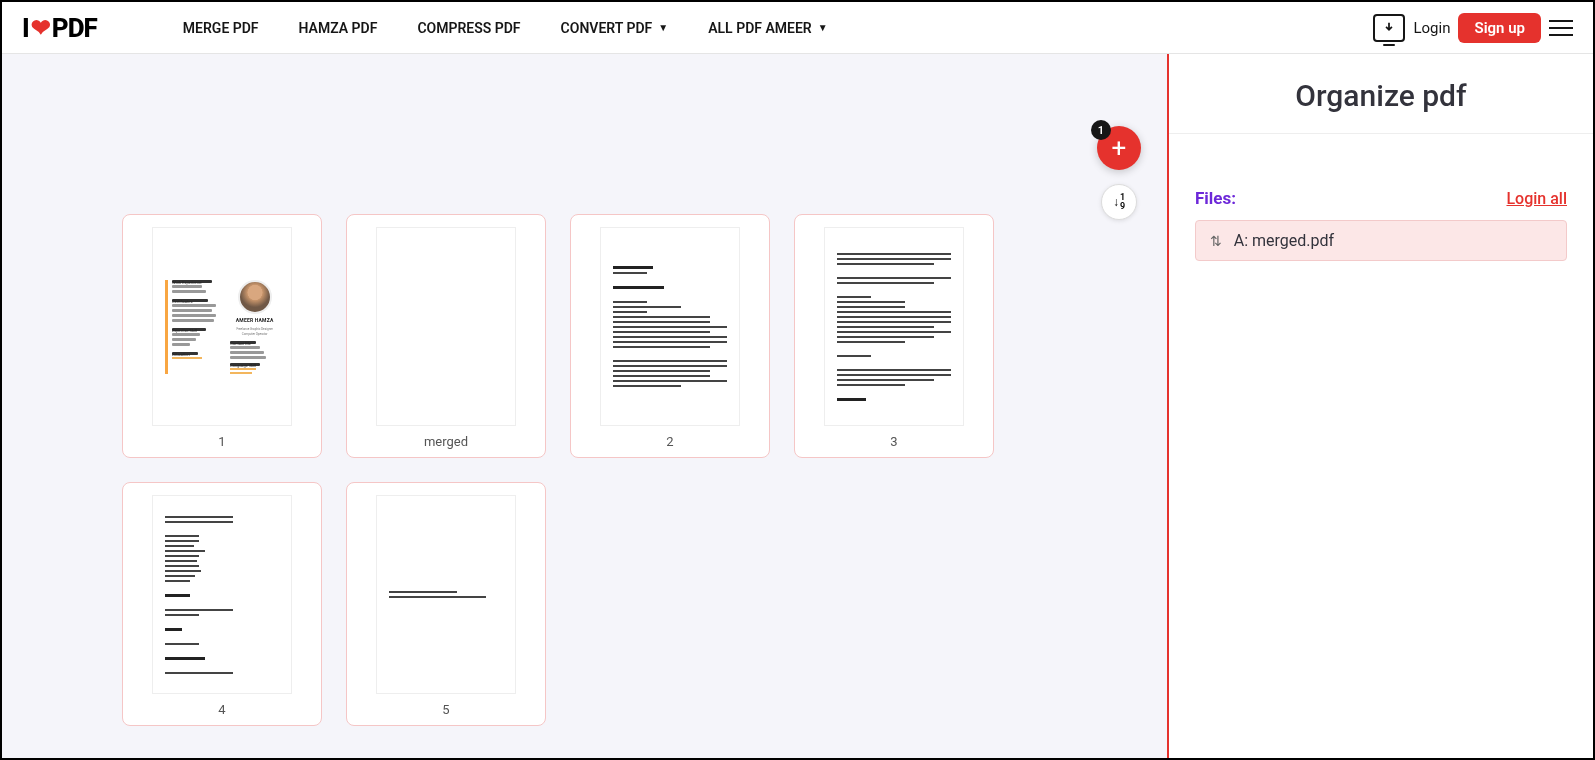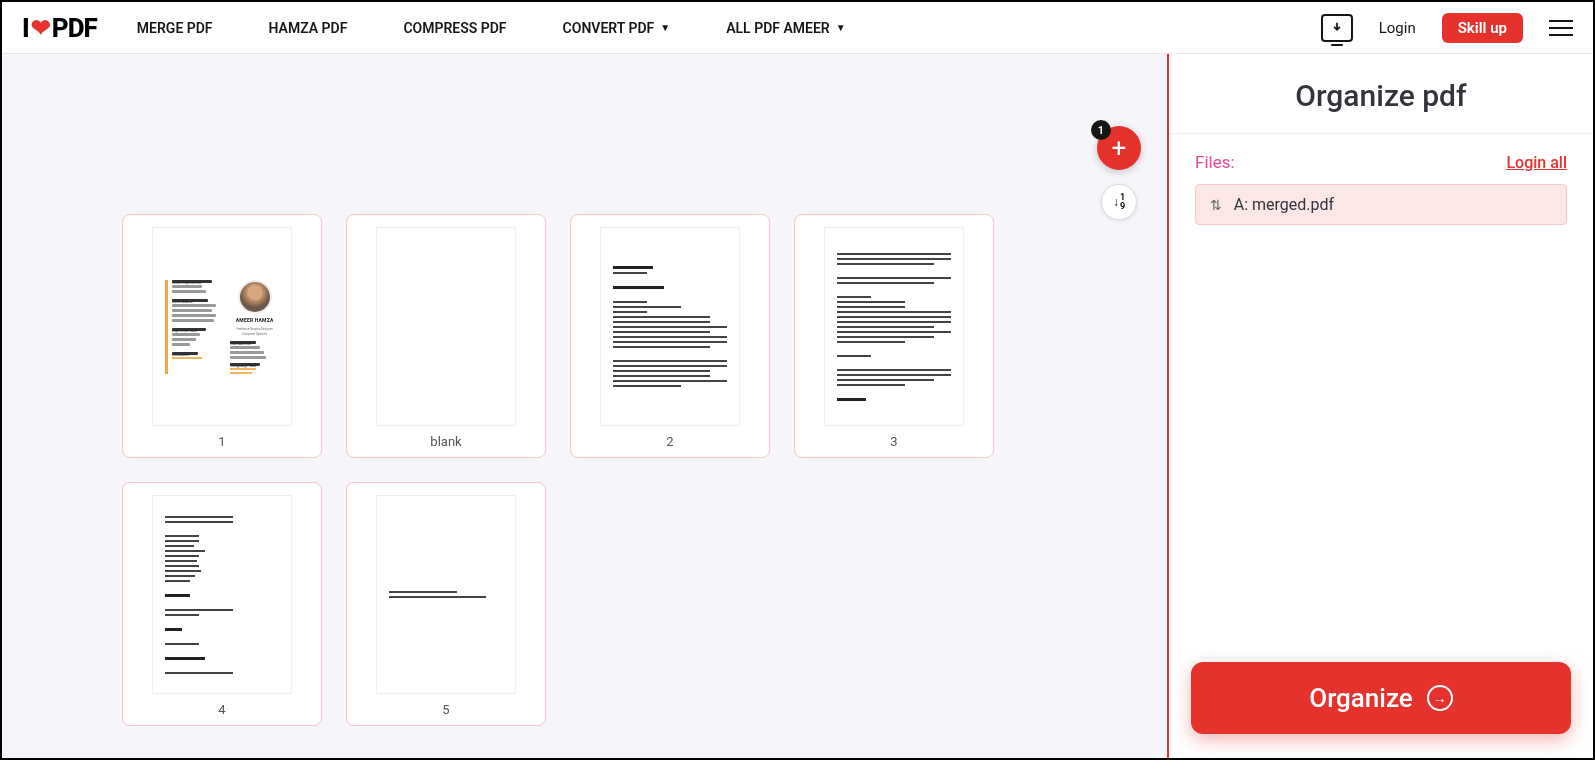--- a/index.html
+++ b/index.html
@@ -2,24 +2,24 @@
 <html><head>
   <meta charset="utf-8">
   <style>
     * { margin: 0; padding: 0; box-sizing: border-box; }
     body { font-family: -apple-system, BlinkMacSystemFont, "Segoe UI", Roboto, Arial, sans-serif; background: #fff; width: 1595px; height: 760px; overflow: hidden; border: 2px solid #000; }
     
     
     .header { display: flex; align-items: center; height: 52px; border-bottom: 1px solid #e5e5e5; padding: 0 20px; }
     .logo { display: flex; align-items: center; font-weight: 800; font-size: 26px; letter-spacing: -1px; margin-right: 40px; }
     .logo .heart { color: #e5322d; font-size: 24px; margin: 0 2px; }
-    .nav { display: flex; gap: 56px; }
+    .nav { display: flex; gap: 40px; margin-left: 46px; }
     .nav-item { font-size: 14px; font-weight: 600; color: #161616; text-decoration: none; cursor: pointer; display: flex; align-items: center; gap: 6px; }
     .nav-item .caret { font-size: 10px; }
-    .header-right { margin-left: auto; display: flex; align-items: center; gap: 26px; }
+    .header-right { margin-left: auto; display: flex; align-items: center; gap: 8px; }
     .download-icon { width: 32px; height: 28px; border: 2px solid #161616; border-radius: 4px; display: flex; align-items: center; justify-content: center; cursor: pointer; position: relative; }
     .download-icon:after { content: ""; position: absolute; bottom: -6px; left: 50%; transform: translateX(-50%); width: 12px; height: 2px; background: #161616; border-radius: 1px; }
     .login { font-size: 15px; color: #161616; cursor: pointer; }
     .signup { background: #e5322d; color: #fff; padding: 6px 16px; border-radius: 6px; font-weight: 600; font-size: 15px; cursor: pointer; }
     .hamburger { display: flex; flex-direction: column; gap: 5px; cursor: pointer; }
     .hamburger span { display: block; width: 24px; height: 2px; background: #161616; }
     
     
     .main { display: flex; height: calc(100% - 52px); }
     .canvas { flex: 1; background: #f5f5fa; position: relative; overflow: auto; padding: 30px 60px; }
@@ -55,21 +55,21 @@
     .thumb-text .ln.med { width:85%; }
     .thumb-text .ln.tiny { width:30%; }
     .thumb-text .gap { height:6px; }
     .thumb-text .head { height:3px; width:35%; background:#222; }
     
     
     .sidebar { width: 426px; border-left: 2px solid #e5322d; display: flex; flex-direction: column; background: #fff; }
     .sidebar-title { text-align: center; font-size: 30px; font-weight: 500; color: #33333c; padding: 24px 8px 20px; border-bottom: 1px solid #eee; }
     .sidebar-body { flex: 1; padding: 18px 26px; }
     .files-row { display: flex; justify-content: space-between; align-items: baseline; margin-bottom: 12px; }
-    .files-label { font-size: 17px; font-weight: 400; color: #ec4899; }
+    .files-label { font-size: 17px; font-weight: 700; color: #6d28d9; margin-top: 36px; }
     .reset { color: #e5322d; font-size: 16px; text-decoration: underline; cursor: pointer; font-weight:500; }
     .file-item { background: #fce7e7; border: 1px solid #f3caca; border-radius: 4px; padding: 10px 14px; display: flex; align-items: center; gap: 12px; color: #33333c; font-size: 16px; }
     .file-handle { font-size: 14px; color: #666; cursor: grab; }
     .organize-btn { margin: 0 22px 24px; height: 72px; background: #e5322d; color: #fff; border-radius: 12px; display: flex; align-items: center; justify-content: center; gap: 14px; font-size: 26px; font-weight: 500; cursor: pointer; box-shadow: 0 6px 18px rgba(229,50,45,0.35); }
     .organize-btn .arrow { width: 26px; height: 26px; border: 2px solid #fff; border-radius: 50%; display:flex; align-items:center; justify-content:center; font-size:14px;}
   </style>
 </head>
 <body>
 
 <div class="header">
@@ -91,21 +91,21 @@
       <span class="caret">▼</span>
     </a>
   </div>
   <div class="header-right">
     <div class="download-icon">
       <svg width="14" height="14" viewBox="0 0 24 24" fill="none" stroke="#161616" stroke-width="3">
           <path d="M12 3v12M7 10l5 5 5-5"></path>
         </svg>
     </div>
     <span class="login">Login</span>
-    <span class="signup">Skill up</span>
+    <span class="signup">Sign up</span>
     <div class="hamburger">
       <span></span>
         <span></span>
         <span></span>
     </div>
   </div>
 </div>
 
 <div class="main">
   <div class="canvas">
@@ -171,21 +171,21 @@
                   <div class="goldline" style="width:22px"></div>
                 </div>
             </div>
           </div>
         </div>
         <div class="page-label">1</div>
       </div>
 
       <div class="page-tile">
         <div class="page-thumb"></div>
-        <div class="page-label">blank</div>
+        <div class="page-label">merged</div>
       </div>
 
       <div class="page-tile">
         <div class="page-thumb">
           <div class="thumb-text">
             <div class="head"></div>
               <div class="ln tiny"></div>
               <div class="gap"></div>
             <div class="head" style="width:45%"></div>
               <div class="gap"></div>
@@ -296,18 +296,14 @@
     <div class="sidebar-body">
       <div class="files-row">
         <span class="files-label">Files:</span>
         <span class="reset">Login all</span>
       </div>
       <div class="file-item">
         <span class="file-handle">⇅</span>
         <span>A: merged.pdf</span>
       </div>
     </div>
-    <div class="organize-btn">
-      <span>Organize</span>
-      <span class="arrow">→</span>
-    </div>
   </div>
 </div>
 
 </body></html>

